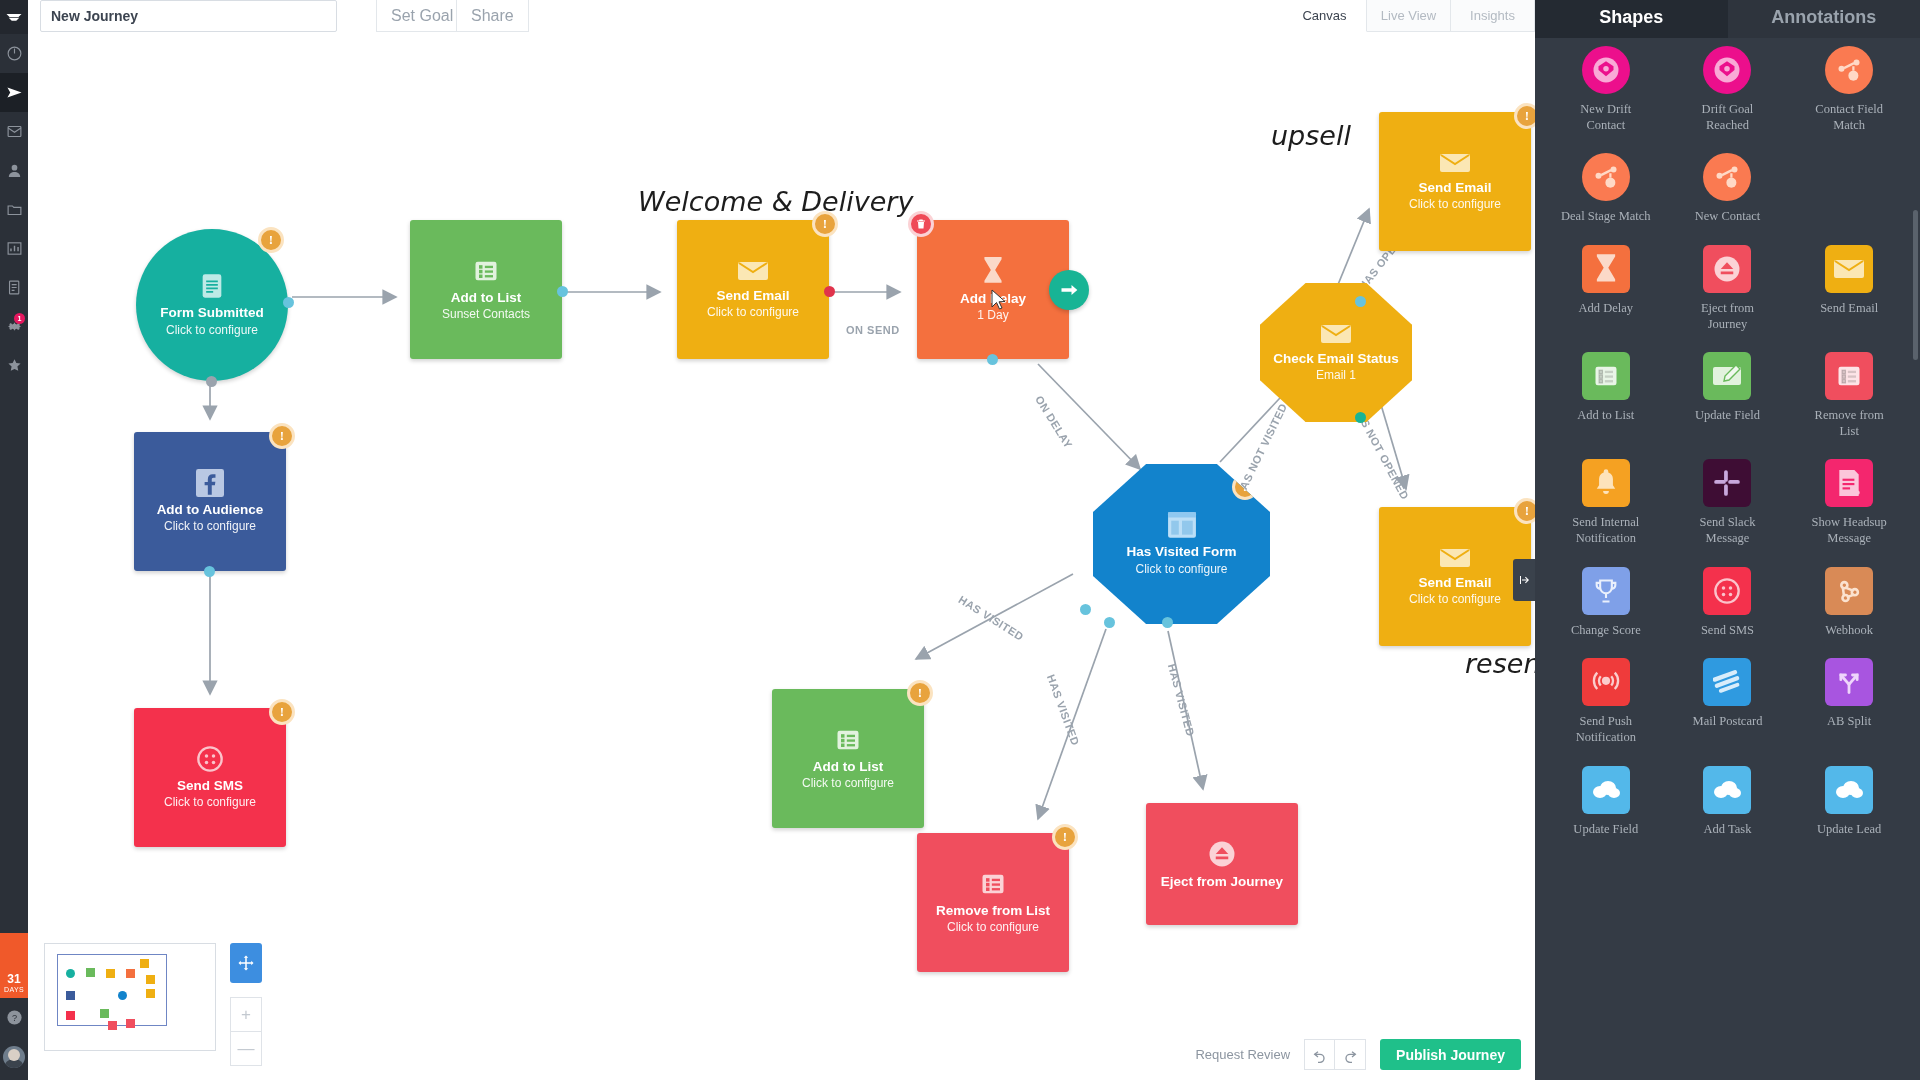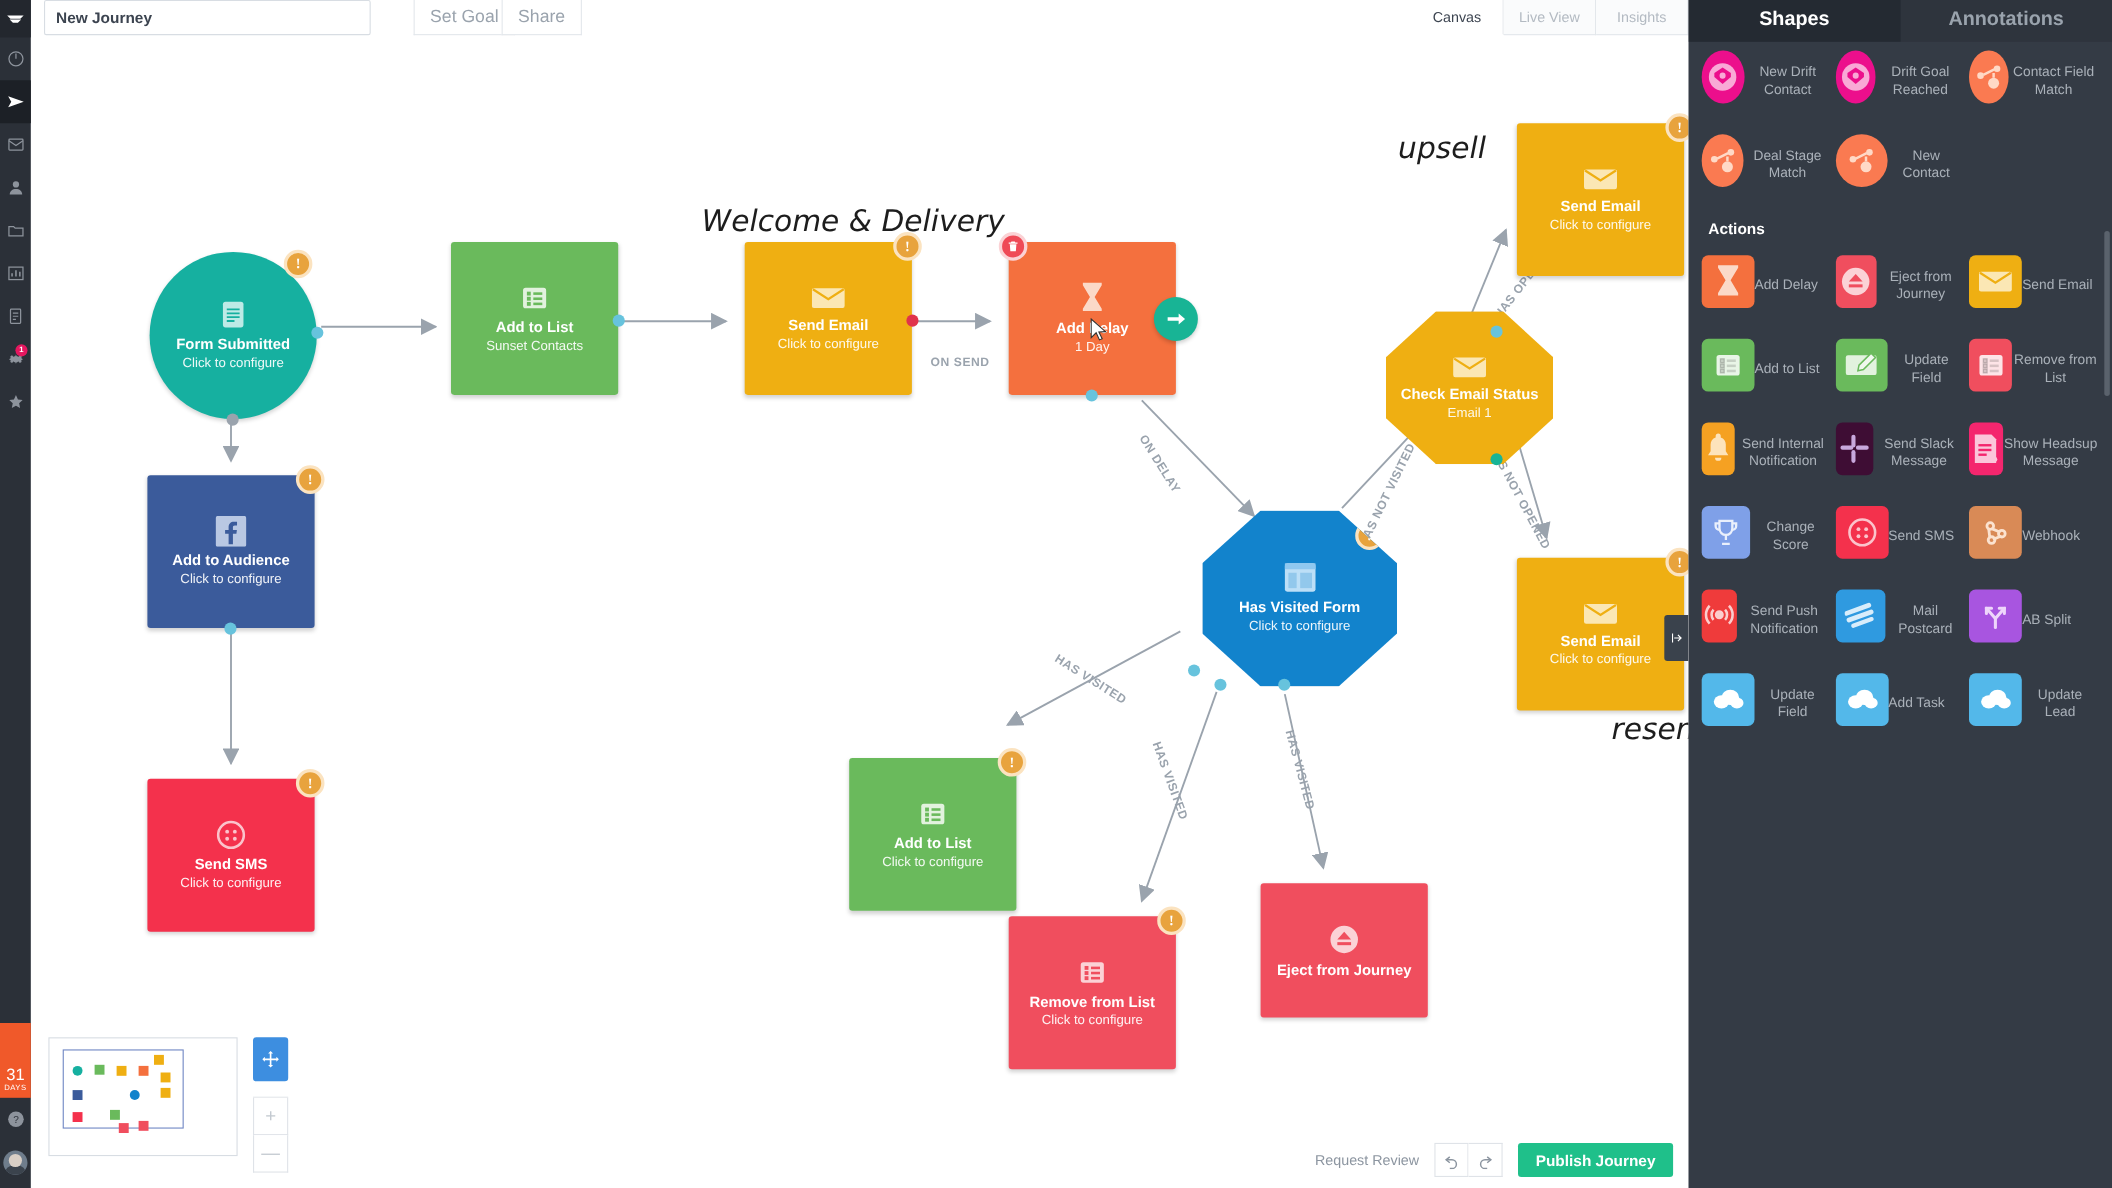--- a/index.html
+++ b/index.html
@@ -29,21 +29,21 @@
   .rail-badge {
     position:absolute; top:6px; right:3px; width:11px; height:11px;
     background:#e5175f; border-radius:50%; color:#fff; font-size:7px;
     display:flex; align-items:center; justify-content:center; font-weight:bold;
   }
   #rail-bottom { position:absolute; bottom:0; left:0; width:28px; }
   .rail-days {
     background:#f0592a; color:#fff; text-align:center; padding:4px 0 5px;
     line-height:1;
   }
-  .rail-days .num { font-size:15px; font-weight:normal; display:block;margin-top:36px; }
+  .rail-days .num { font-size:12px; font-weight:bold; display:block;margin-top:36px; }
   .rail-days .lbl { font-size:7px; letter-spacing:.4px; display:block; margin-top:1px;}
   .rail-avatar {
     width:22px; height:22px; border-radius:50%; margin:9px auto 12px;
     background:#6f7d8c; overflow:hidden; position:relative;
   }
   .rail-avatar::after{
     content:""; position:absolute; left:5px; top:3px; width:12px; height:12px;
     border-radius:50%; background:#d9cfc6;
   }
   .rail-avatar::before{
@@ -190,22 +190,23 @@
     color:#9aa3ad; background:#2e343d; cursor:pointer; font-weight:bold;
   }
   .panel-tab.active { background:#242a32; color:#ffffff; }
   .panel-section-title {
     color:#fff; font-size:14px; font-weight:bold; padding:14px 0 4px 18px;
   }
   .palette {
     display:grid; grid-template-columns:repeat(3,1fr); padding:0 10px;
   }
   .pal-item {
-    display:flex; flex-direction:row; align-items:center; padding:12px 2px 8px;
+    display:flex; flex-direction:column; align-items:center; padding:12px 2px 8px;
     cursor:pointer;
+    font-family:Liberation Serif, serif;
   }
   .pal-ico {
     width:48px; height:48px; display:flex; align-items:center; justify-content:center;
     margin-bottom:8px;
   }
   .pal-ico.round { border-radius:50%; }
   .pal-ico.sq { border-radius:6px; }
   .pal-label {
     font-size:12.5px; color:#aab1b9; text-align:center; line-height:1.25;
     max-width:90px;
@@ -655,21 +656,20 @@
             <circle cx="18" cy="6" r="2.4"></circle>
             <circle cx="6" cy="11" r="2.4"></circle>
             <circle cx="15.5" cy="16.5" r="4"></circle>
             <path d="M8 10.5l8-4M15.5 9v3.5" stroke="#ffd9c6" stroke-width="1.8"></path>
           </svg>
         </div>
         <div class="pal-label">New Contact</div>
       </div>
     </div>
 
-  <div class="panel-section-title">Actions</div>
   <div class="palette" id="actions-palette">
       <div class="pal-item">
         <div class="pal-ico sq" style="background: rgb(244, 112, 62);">
           <svg width="28" height="32" viewBox="0 0 24 28" fill="#fbd9c8">
             <path d="M4 1h16v2l-6 10 6 10v2H4v-2l6-10L4 3z"></path>
           </svg>
         </div>
         <div class="pal-label">Add Delay</div>
       </div>
       <div class="pal-item">

